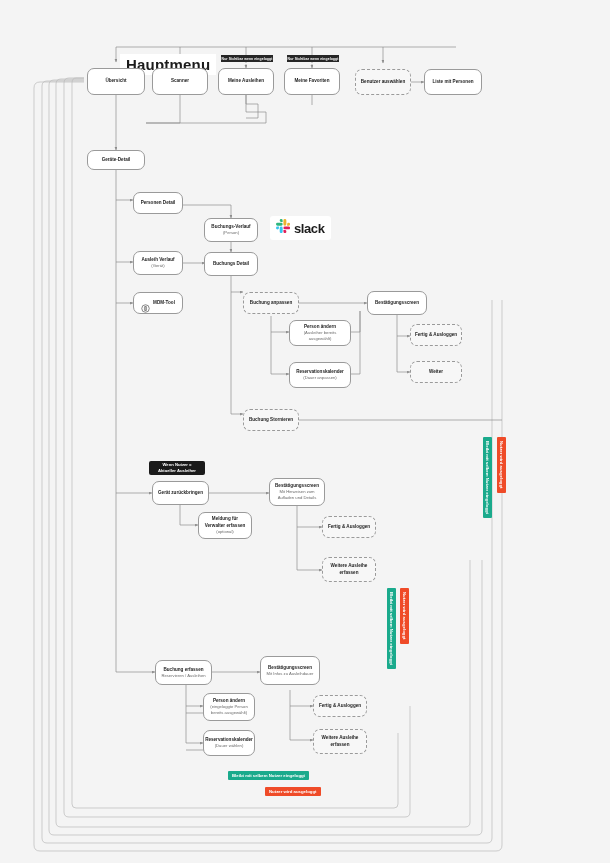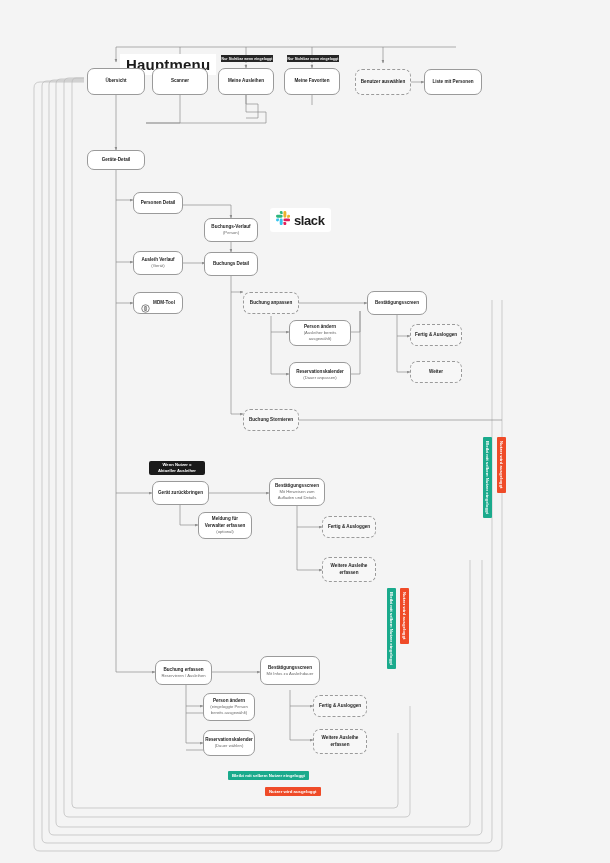--- a/index.html
+++ b/index.html
@@ -200,21 +200,21 @@
 
   <div class="node" style="left:133px;top:251px;width:50px;height:24px;">
     <span class="t1">Ausleih Verlauf</span>
     <span class="t2">(Gerät)</span>
   </div>
 
   <div class="node" style="left:204px;top:252px;width:54px;height:24px;">
     <span class="t1">Buchungs Detail</span>
   </div>
 
-  <div class="slack" style="left:270px;top:208px;">
+  <div class="slack" style="left:270px;top:216px;">
     <span>
       <svg width="14" height="14" viewBox="0 0 122 122">
         <g>
           <path fill="#36C5F0" d="M25.8 77.6a12.9 12.9 0 1 1-12.9-12.9h12.9v12.9zM32.3 77.6a12.9 12.9 0 0 1 25.8 0v32.3a12.9 12.9 0 0 1-25.8 0V77.6z"></path>
           <path fill="#2EB67D" d="M45.2 25.8a12.9 12.9 0 1 1 12.9-12.9v12.9H45.2zM45.2 32.3a12.9 12.9 0 0 1 0 25.8H12.9a12.9 12.9 0 0 1 0-25.8h32.3z"></path>
           <path fill="#ECB22E" d="M96.9 45.2a12.9 12.9 0 1 1 12.9 12.9H96.9V45.2zM90.4 45.2a12.9 12.9 0 0 1-25.8 0V12.9a12.9 12.9 0 0 1 25.8 0v32.3z"></path>
           <path fill="#E01E5A" d="M77.6 96.9a12.9 12.9 0 1 1-12.9 12.9V96.9h12.9zM77.6 90.4a12.9 12.9 0 0 1 0-25.8h32.3a12.9 12.9 0 0 1 0 25.8H77.6z"></path>
         </g>
       </svg>
     </span>

